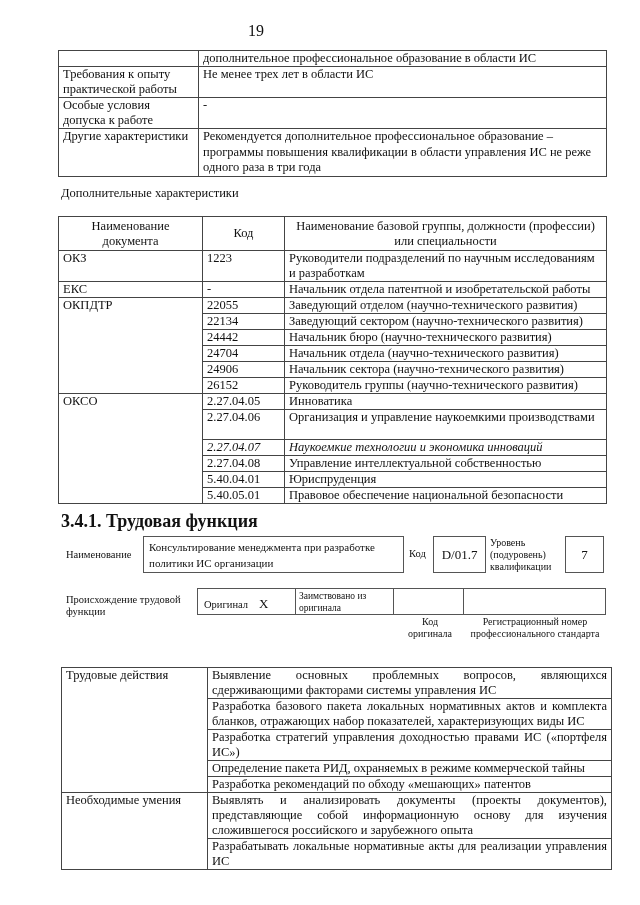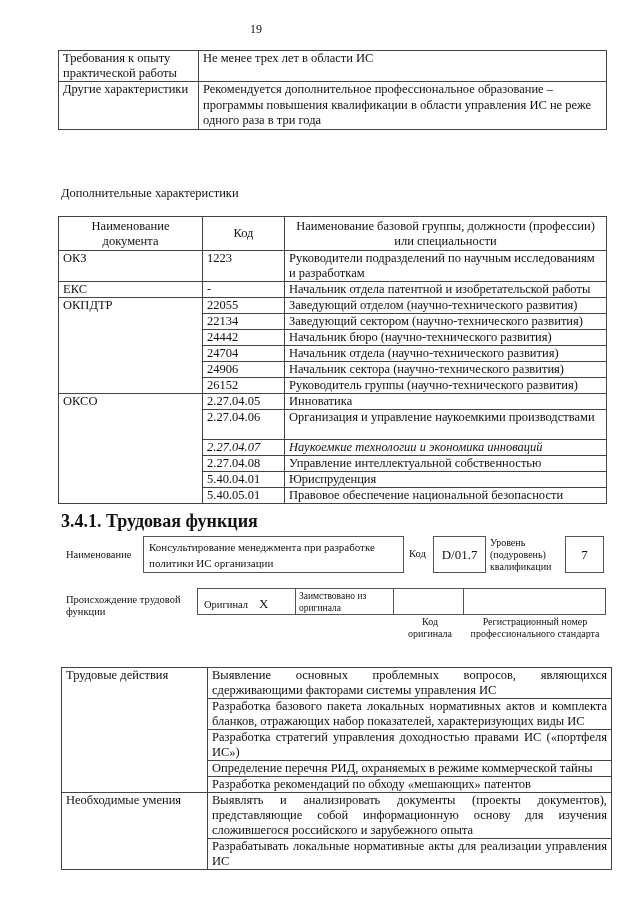--- a/index.html
+++ b/index.html
@@ -1,42 +1,50 @@
 <!DOCTYPE html>
 <html><head>
 <meta charset="utf-8">
 <style>
   html, body { margin:0; padding:0; background:#ffffff; }
   body { width:640px; height:905px; position:relative; overflow:hidden;
          font-family:"Liberation Serif", "DejaVu Serif", serif; color:#111; font-size:12.5px; }
   .abs { position:absolute; }
-  .page-num { left:0; width:512px; top:22px; text-align:center; font-size:12px; }
+  .page-num { left:0; width:512px; top:22px; text-align:center; font-size:16px; }
   table { border-collapse:collapse; position:absolute; table-layout:fixed; }
   td { border:1px solid #444; vertical-align:top; padding:0 4px; line-height:15px; font-size:12.5px; }
   .center { text-align:center; vertical-align:middle; }
   .justify { text-align:justify; text-align-last:left; }
   .section-label { left:61px; top:186px; font-size:12.5px; }
   .heading { left:61px; top:511px; font-weight:bold; font-size:18px; }
   .small { font-size:10.5px; line-height:12px; }
   .box { border:1px solid #555; position:absolute; box-sizing:border-box; }
 </style>
 </head>
 <body>
 
 <div class="abs page-num">19</div>
 
 <table style="left:58px; top:50px; width:548px;">
   <colgroup>
       <col style="width:140px">
       <col style="width:408px">
     </colgroup>
   <tbody>
+      <tr style="height:16px;">
+    <td></td>
+    <td>дополнительное профессиональное образование в области ИС</td>
+  </tr>
   <tr style="height:30px;">
     <td>Требования к опыту практической работы</td>
     <td>Не менее трех лет в области ИС</td>
+  </tr>
+  <tr style="height:30px;">
+    <td>Особые условия допуска к работе</td>
+    <td>-</td>
   </tr>
   <tr style="height:46px;">
     <td>Другие характеристики</td>
     <td style="line-height:15.5px;">Рекомендуется дополнительное профессиональное образование – программы повышения квалификации в области управления ИС не реже одного раза в три года</td>
   </tr>
 </tbody>
   </table>
 
 <div class="abs section-label">Дополнительные характеристики</div>
 
@@ -153,21 +161,21 @@
     <td rowspan="5">Трудовые действия</td>
     <td class="justify">Выявление основных проблемных вопросов, являющихся сдерживающими факторами системы управления ИС</td>
   </tr>
   <tr style="height:30px;">
     <td class="justify">Разработка базового пакета локальных нормативных актов и комплекта бланков, отражающих набор показателей, характеризующих виды ИС</td>
   </tr>
   <tr style="height:30px;">
     <td class="justify">Разработка стратегий управления доходностью правами ИС («портфеля ИС»)</td>
   </tr>
   <tr style="height:16px;">
-    <td style="white-space:nowrap;">Определение перечня РИД, охраняемых в режиме коммерческой тайны</td>
+    <td style="white-space:nowrap;">Определение пакета РИД, охраняемых в режиме коммерческой тайны</td>
   </tr>
   <tr style="height:16px;">
     <td>Разработка рекомендаций по обходу «мешающих» патентов</td>
   </tr>
   <tr style="height:46px;">
     <td rowspan="2">Необходимые умения</td>
     <td class="justify">Выявлять и анализировать документы (проекты документов), представляющие собой информационную основу для изучения сложившегося российского и зарубежного опыта</td>
   </tr>
   <tr style="height:30px;">
     <td class="justify">Разрабатывать локальные нормативные акты для реализации управления ИС</td>

